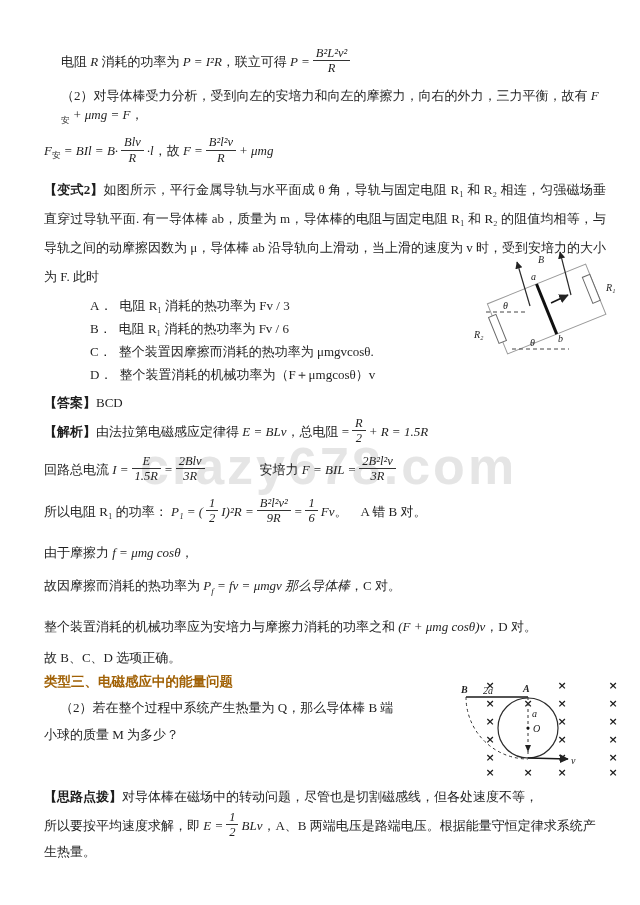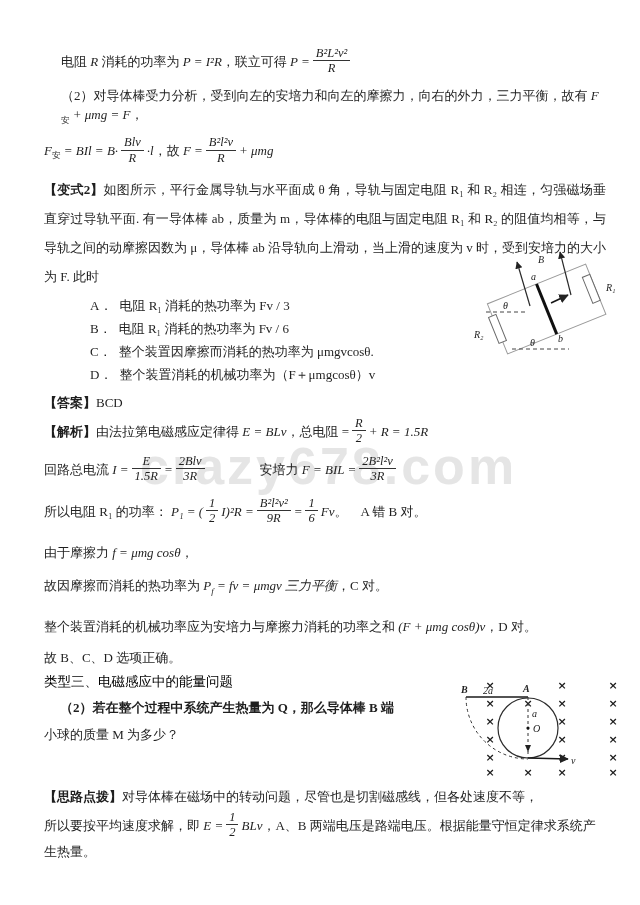--- a/index.html
+++ b/index.html
@@ -15,24 +15,24 @@
   sub.cns{font-style:normal;font-size:8.5px;}
   sub.itl{font-style:italic;font-size:9px;}
   .indent1{padding-left:17px;}
   .mt6{margin-top:6px;}  .mt8{margin-top:8px;}  .mt10{margin-top:10px;}
   .mt12{margin-top:12px;}.mt14{margin-top:14px;}.mt16{margin-top:16px;}
   .para{line-height:29px;text-align:justify;margin-top:8px;}
   .options{margin-top:3px;padding-left:46px;}
   .options p{line-height:17px;}
   .optkey{margin-right:7px;}
   .gapL{margin-left:52px;}
-  .heading{margin-top:4px;font-family:"Liberation Sans","DejaVu Sans",sans-serif;font-weight:normal;font-size:13.5px;color:#000000;line-height:18px;}
+  .heading{margin-top:4px;font-family:"Liberation Sans","DejaVu Sans",sans-serif;font-weight:bold;font-size:13.5px;color:#a16207;line-height:18px;}
   .ex3p{line-height:21px;text-align:justify;text-indent:1.3em;margin-top:3px;}
   .qline{line-height:21px;}
-  .q2{padding-left:16px;font-weight:bold;}
+  .q2{padding-left:16px;}
   .hint1{margin-top:42px;}
   .watermark{position:absolute;top:436px;left:140px;font-family:"Liberation Sans","DejaVu Sans",sans-serif;font-size:52px;font-weight:bold;color:rgba(170,170,170,0.30);letter-spacing:3px;z-index:0;pointer-events:none;}
   .diag1{position:absolute;top:246px;right:10px;z-index:1;}
   .diag2{position:absolute;top:676px;right:20px;z-index:1;}
   .content{position:relative;z-index:1;}
   svg text{font-family:"Liberation Serif","DejaVu Serif",serif;}
   svg .var{font-style:italic;font-size:10px;fill:#222;}
   svg .xmark{font-family:"DejaVu Sans",sans-serif;font-size:11px;font-weight:bold;fill:#1b1b1b;text-anchor:middle;}
 </style>
 </head>
@@ -150,21 +150,21 @@
 
     <p class="mt12">
       <span class="t">所以电阻 R₁ 的功率： </span><span class="m">P₁ = (</span><span class="frac"><span class="num">1</span><span class="den">2</span></span><span class="m">I)²R =</span><span class="frac"><span class="num">B²l²v²</span><span class="den">9R</span></span><span class="m">=</span><span class="frac"><span class="num">1</span><span class="den">6</span></span><span class="m">Fv</span><span class="t">。　A 错 B 对。</span>
     </p>
 
     <p class="mt16">
       <span class="t">由于摩擦力 </span><span class="m">f = μmg cosθ</span><span class="t">，</span>
     </p>
 
     <p class="mt14">
-      <span class="t">故因摩擦而消耗的热功率为 </span><span class="m">P</span><sub class="itl">f</sub><span class="m"> = fv = μmgv 三力平衡</span><span class="t">，C 对。</span>
+      <span class="t">故因摩擦而消耗的热功率为 </span><span class="m">P</span><sub class="itl">f</sub><span class="m"> = fv = μmgv 那么导体棒</span><span class="t">，C 对。</span>
     </p>
 
     <p class="mt16">
       <span class="t">整个装置消耗的机械功率应为安培力与摩擦力消耗的功率之和 </span><span class="m">(F + μmg cosθ)v</span><span class="t">，D 对。</span>
     </p>
 
     <p class="mt12">
       <span class="t">故 B、C、D 选项正确。</span>
     </p>
 

